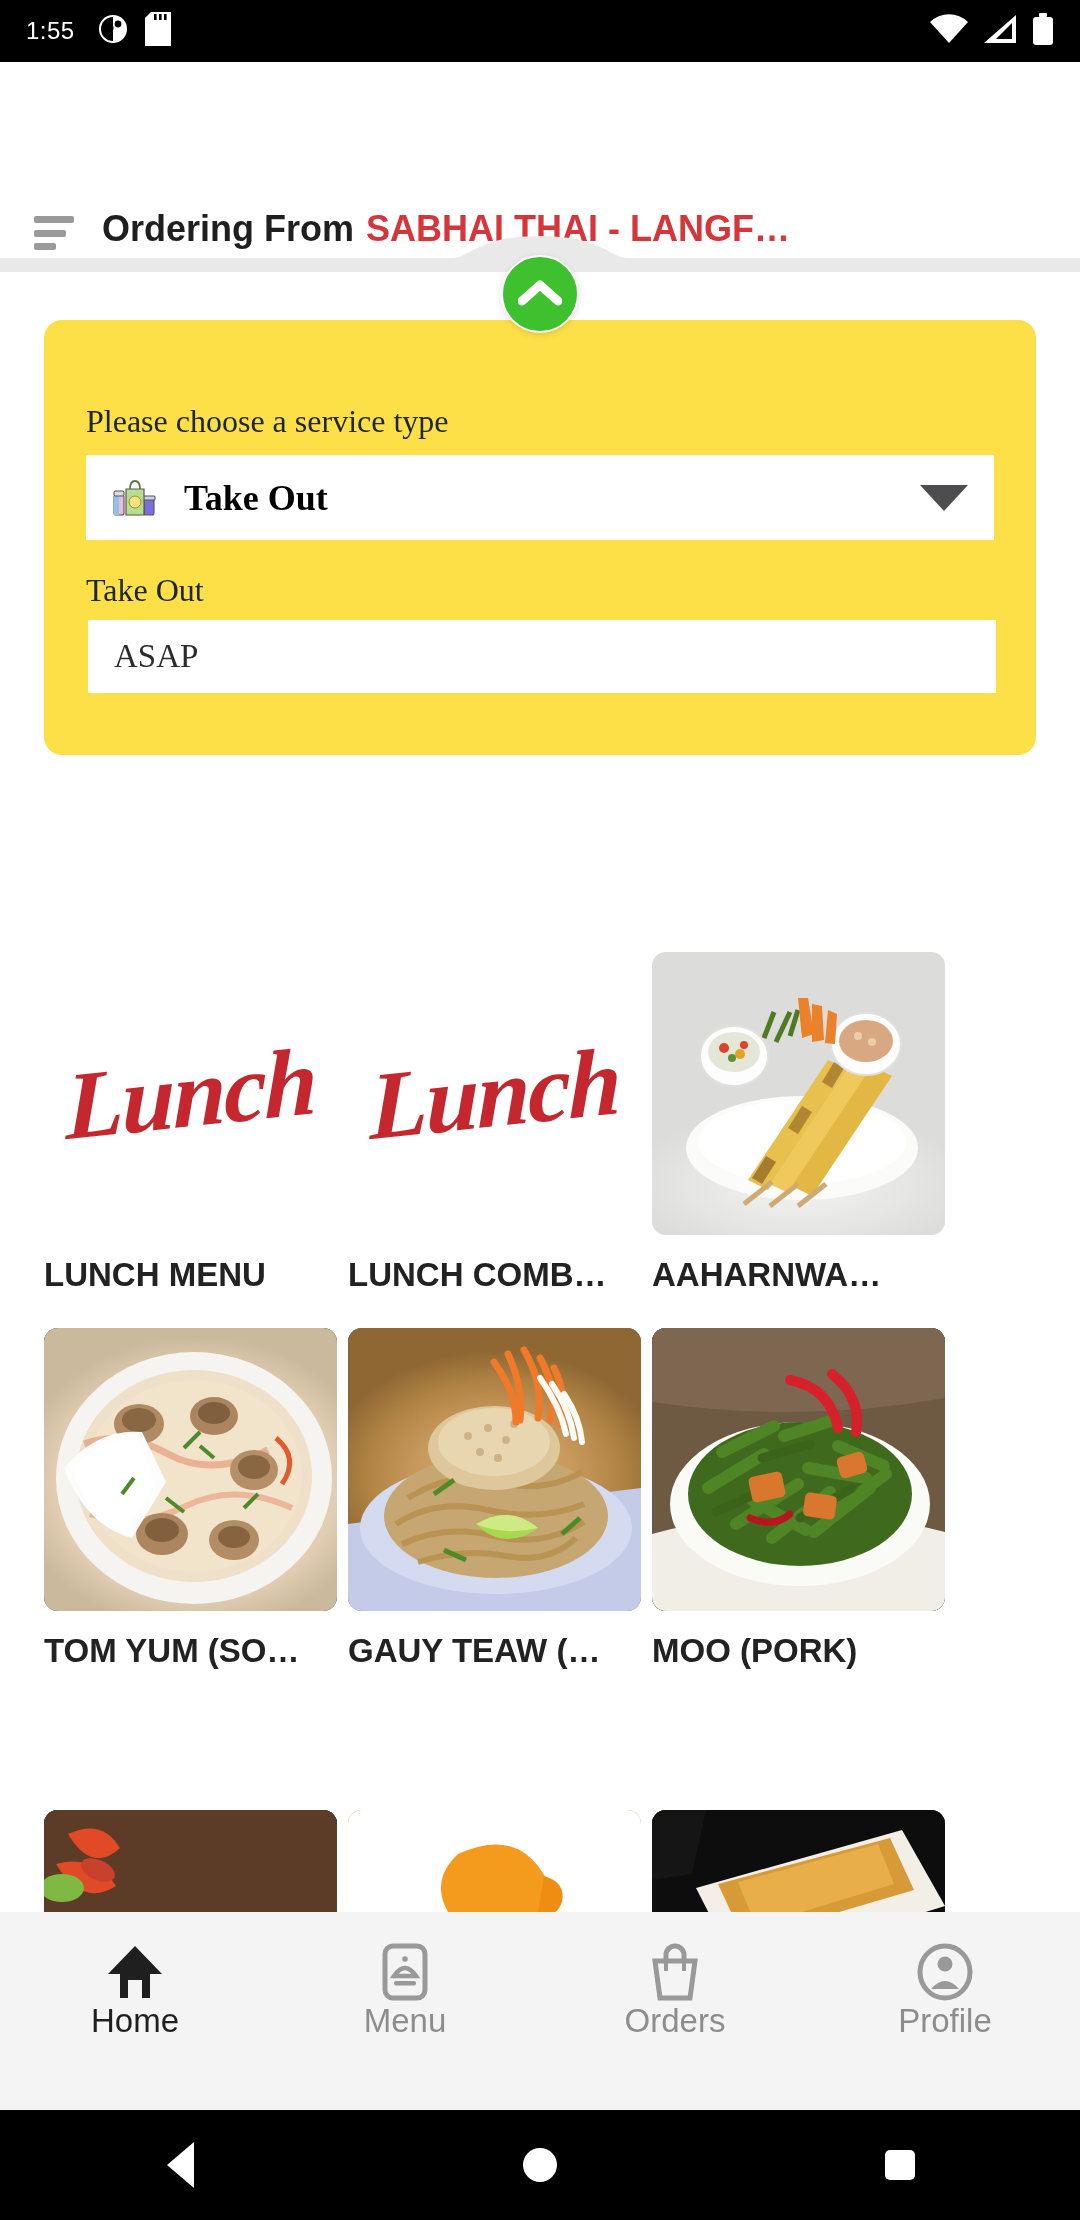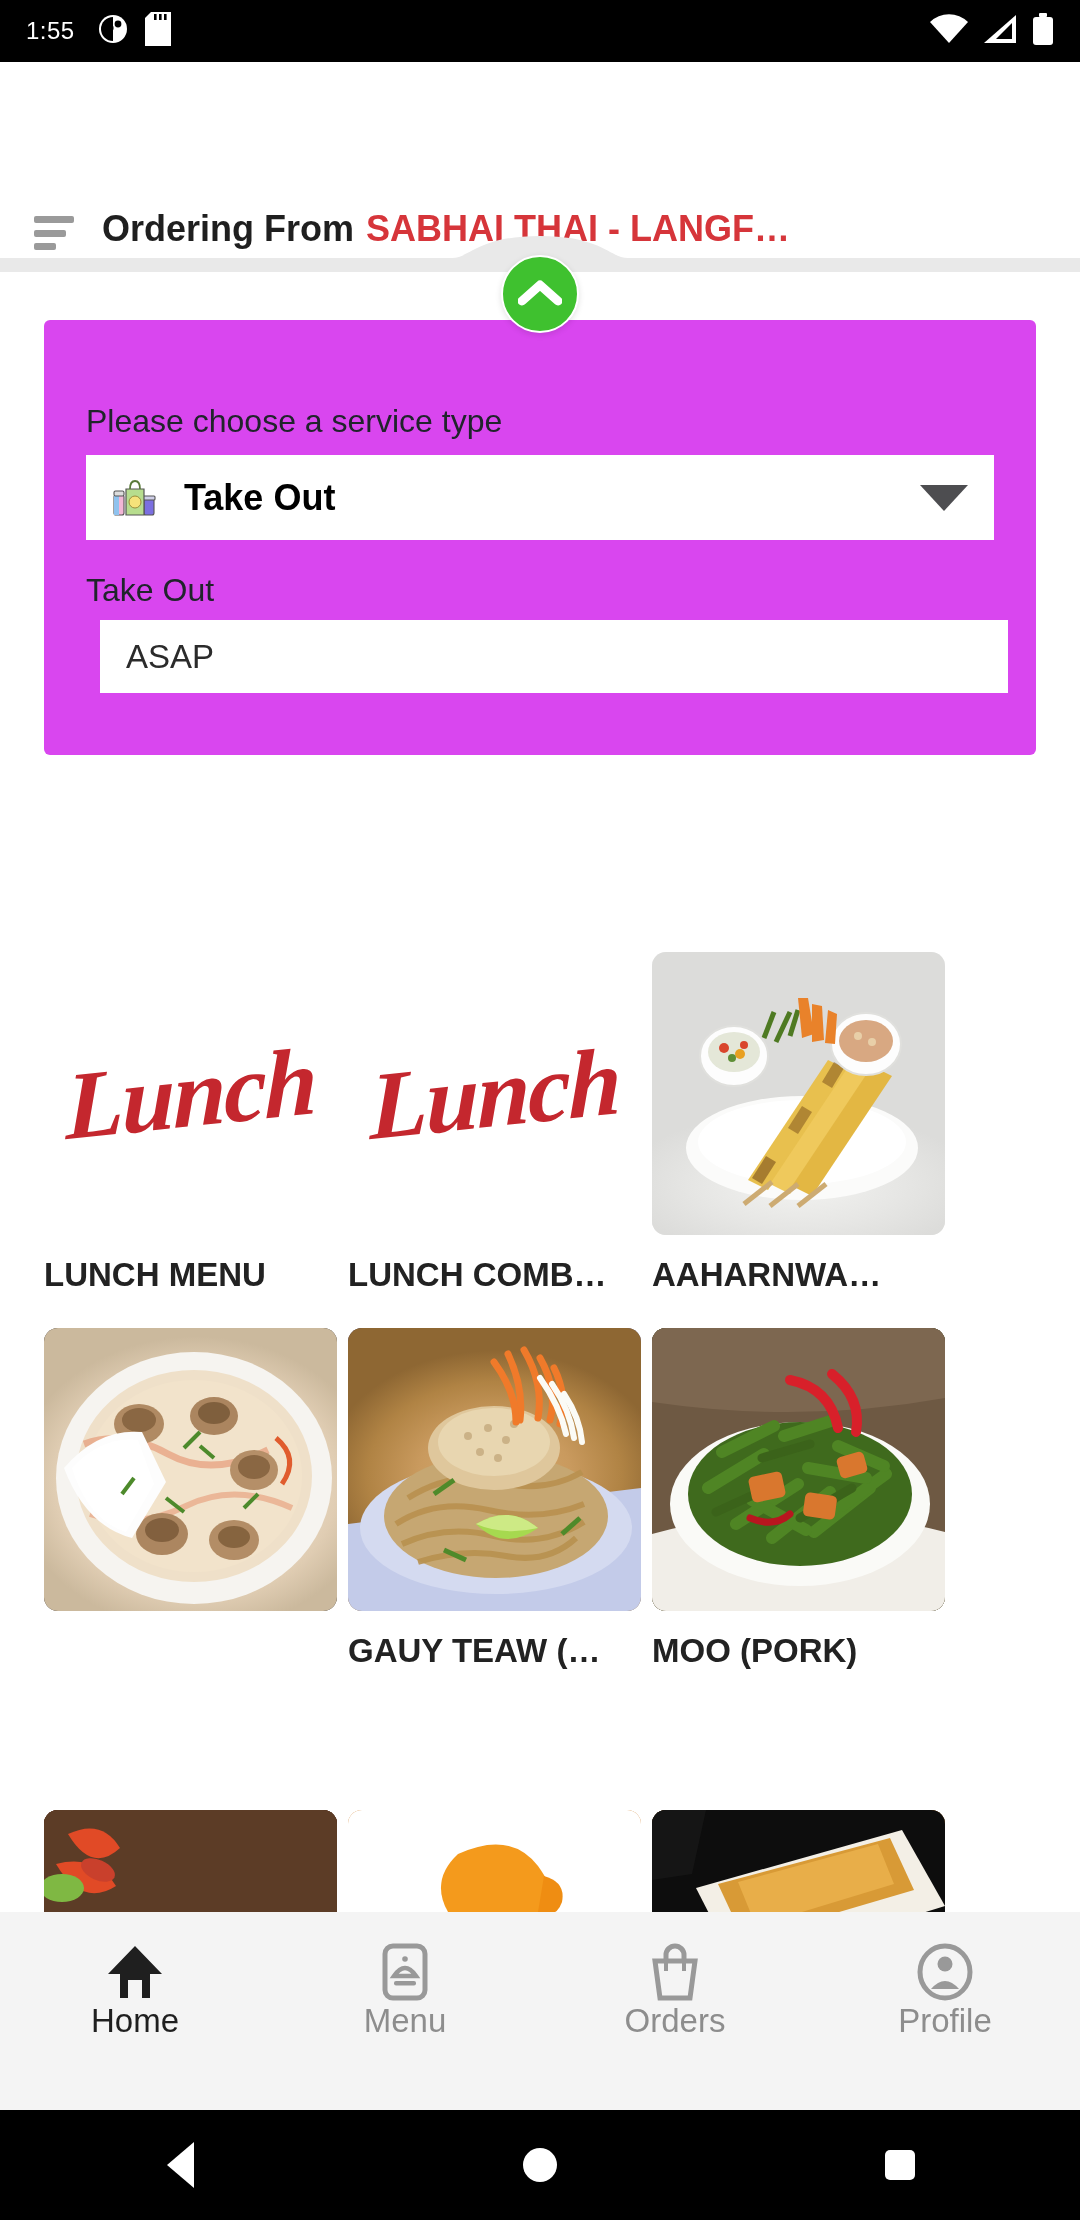--- a/index.html
+++ b/index.html
@@ -48,21 +48,21 @@
     position:absolute; left:50%; top:255px; transform:translateX(-50%);
     width:78px; height:78px; border-radius:50%;
     background:#3fc12f; border:2px solid #ffffff;
     box-shadow:0 2px 6px rgba(0,0,0,.12);
     display:flex; align-items:center; justify-content:center; z-index:12;
   }
 
   
   .service-card{
     position:absolute; left:44px; top:320px; width:992px; height:435px;
-    background:#d946ef; border-radius:6px; z-index:6;
+    background:#fde047; border-radius:18px; z-index:6;font-family:Liberation Serif, serif;
   }
   .service-label{
     position:absolute; left:42px; top:83px;
     font-size:32px; color:#20242b;
   }
   .service-select{
     position:absolute; left:42px; top:135px; width:908px; height:85px;
     background:#fff; display:flex; align-items:center; padding:0 26px;
   }
   .svc-emoji{ font-size:38px; line-height:1; margin-right:28px; }
@@ -71,21 +71,21 @@
   .svc-caret{
     margin-left:auto; width:0; height:0;
     border-left:24px solid transparent; border-right:24px solid transparent;
     border-top:26px solid #4d4d50;
   }
   .slot-label{
     position:absolute; left:42px; top:252px;
     font-size:32px; color:#20242b;
   }
   .slot-field{
-    position:absolute; left:56px; top:300px; width:908px; height:73px;
+    position:absolute; left:44px; top:300px; width:908px; height:73px;
     background:#fff; display:flex; align-items:center; padding:0 26px;
   }
   .slot-value{ font-size:33px; color:#2b2b2b; }
 
   
   .cat-heading{
     position:absolute; left:46px; top:845px;
     font-size:47px; font-weight:bold; color:#242424; letter-spacing:.3px;
   }
   .cat-grid{
@@ -364,20 +364,21 @@
                 <path d="M140 120 l16 -16"></path>
                   <path d="M156 118 l14 12"></path>
                   <path d="M122 170 l18 14"></path>
                 <path d="M200 180 l14 -14"></path>
                   <path d="M90 150 l-12 16"></path>
               </g>
               <path d="M232 110 q24 20 6 46" stroke="#e05c2e" stroke-width="5" fill="none"></path>
             </svg>
           </div>
         </div>
+        <div class="cat-label">TOM YUM (SO…</div>
       </div>
 
       <div class="cat-cell">
         <div class="cat-tile">
           <div class="ph ph-gauy">
             <svg width="293" height="283" viewBox="0 0 293 283">
               <path d="M0 196 L293 160 L293 283 L0 283 Z" fill="#c3cbe9"></path>
               <ellipse cx="148" cy="200" rx="136" ry="66" fill="#d4daf0"></ellipse>
               <ellipse cx="148" cy="188" rx="112" ry="62" fill="#c6a772"></ellipse>
               <g stroke="#b8914f" stroke-width="6" fill="none" opacity=".9">

